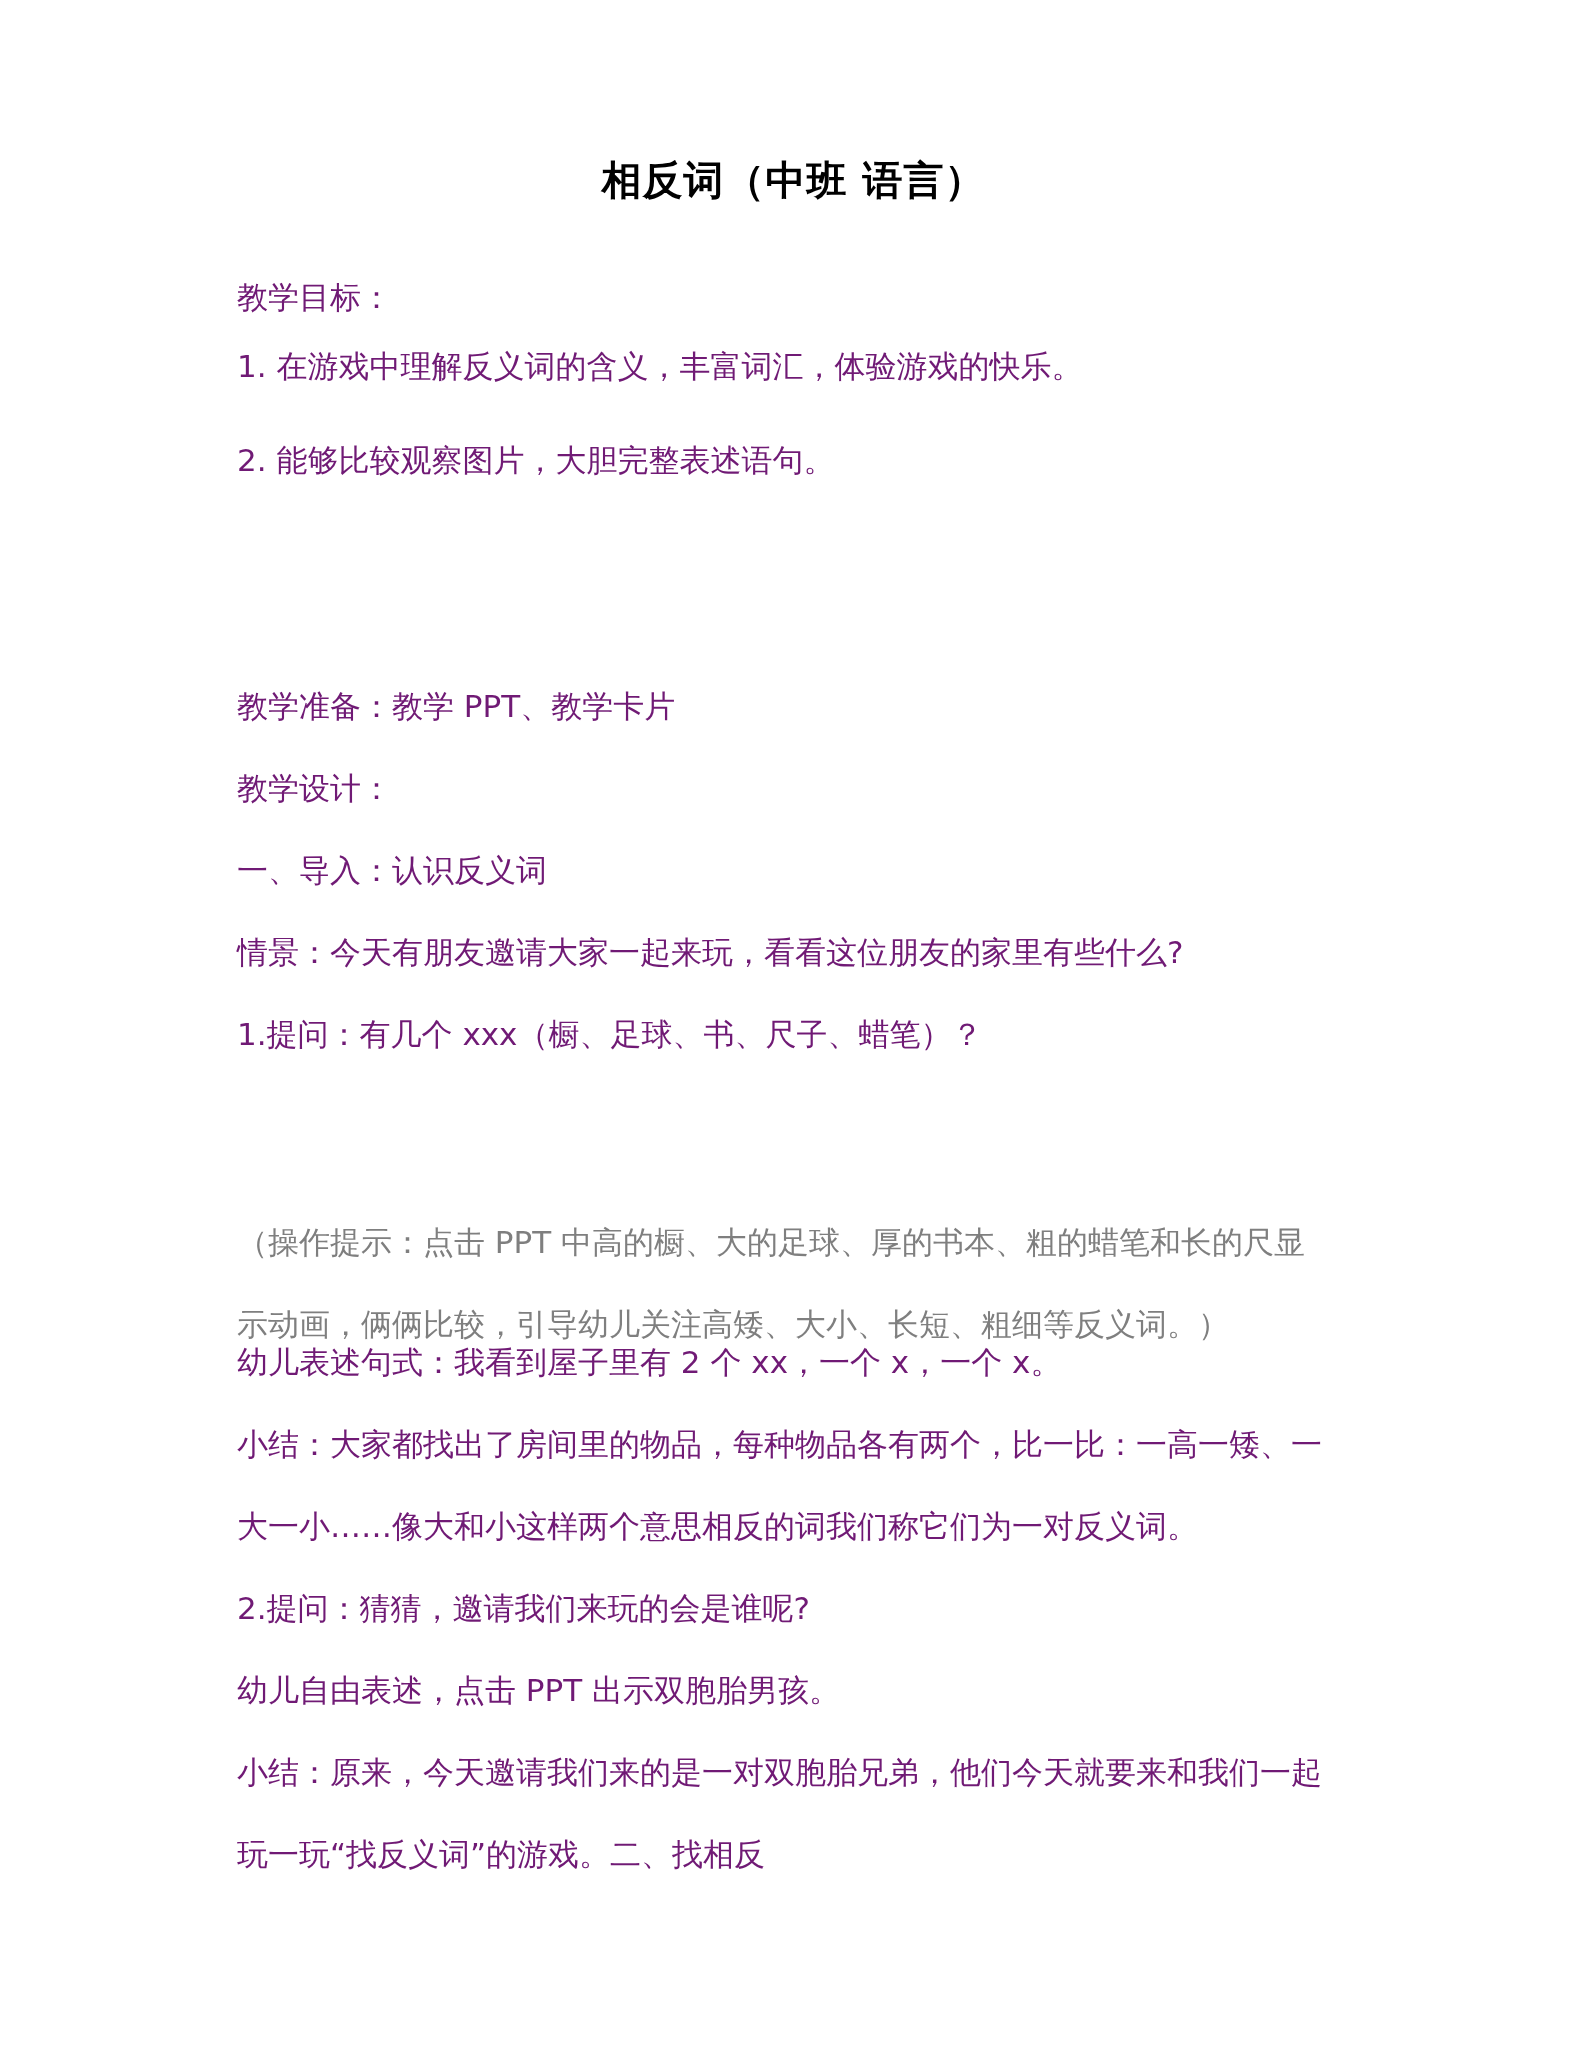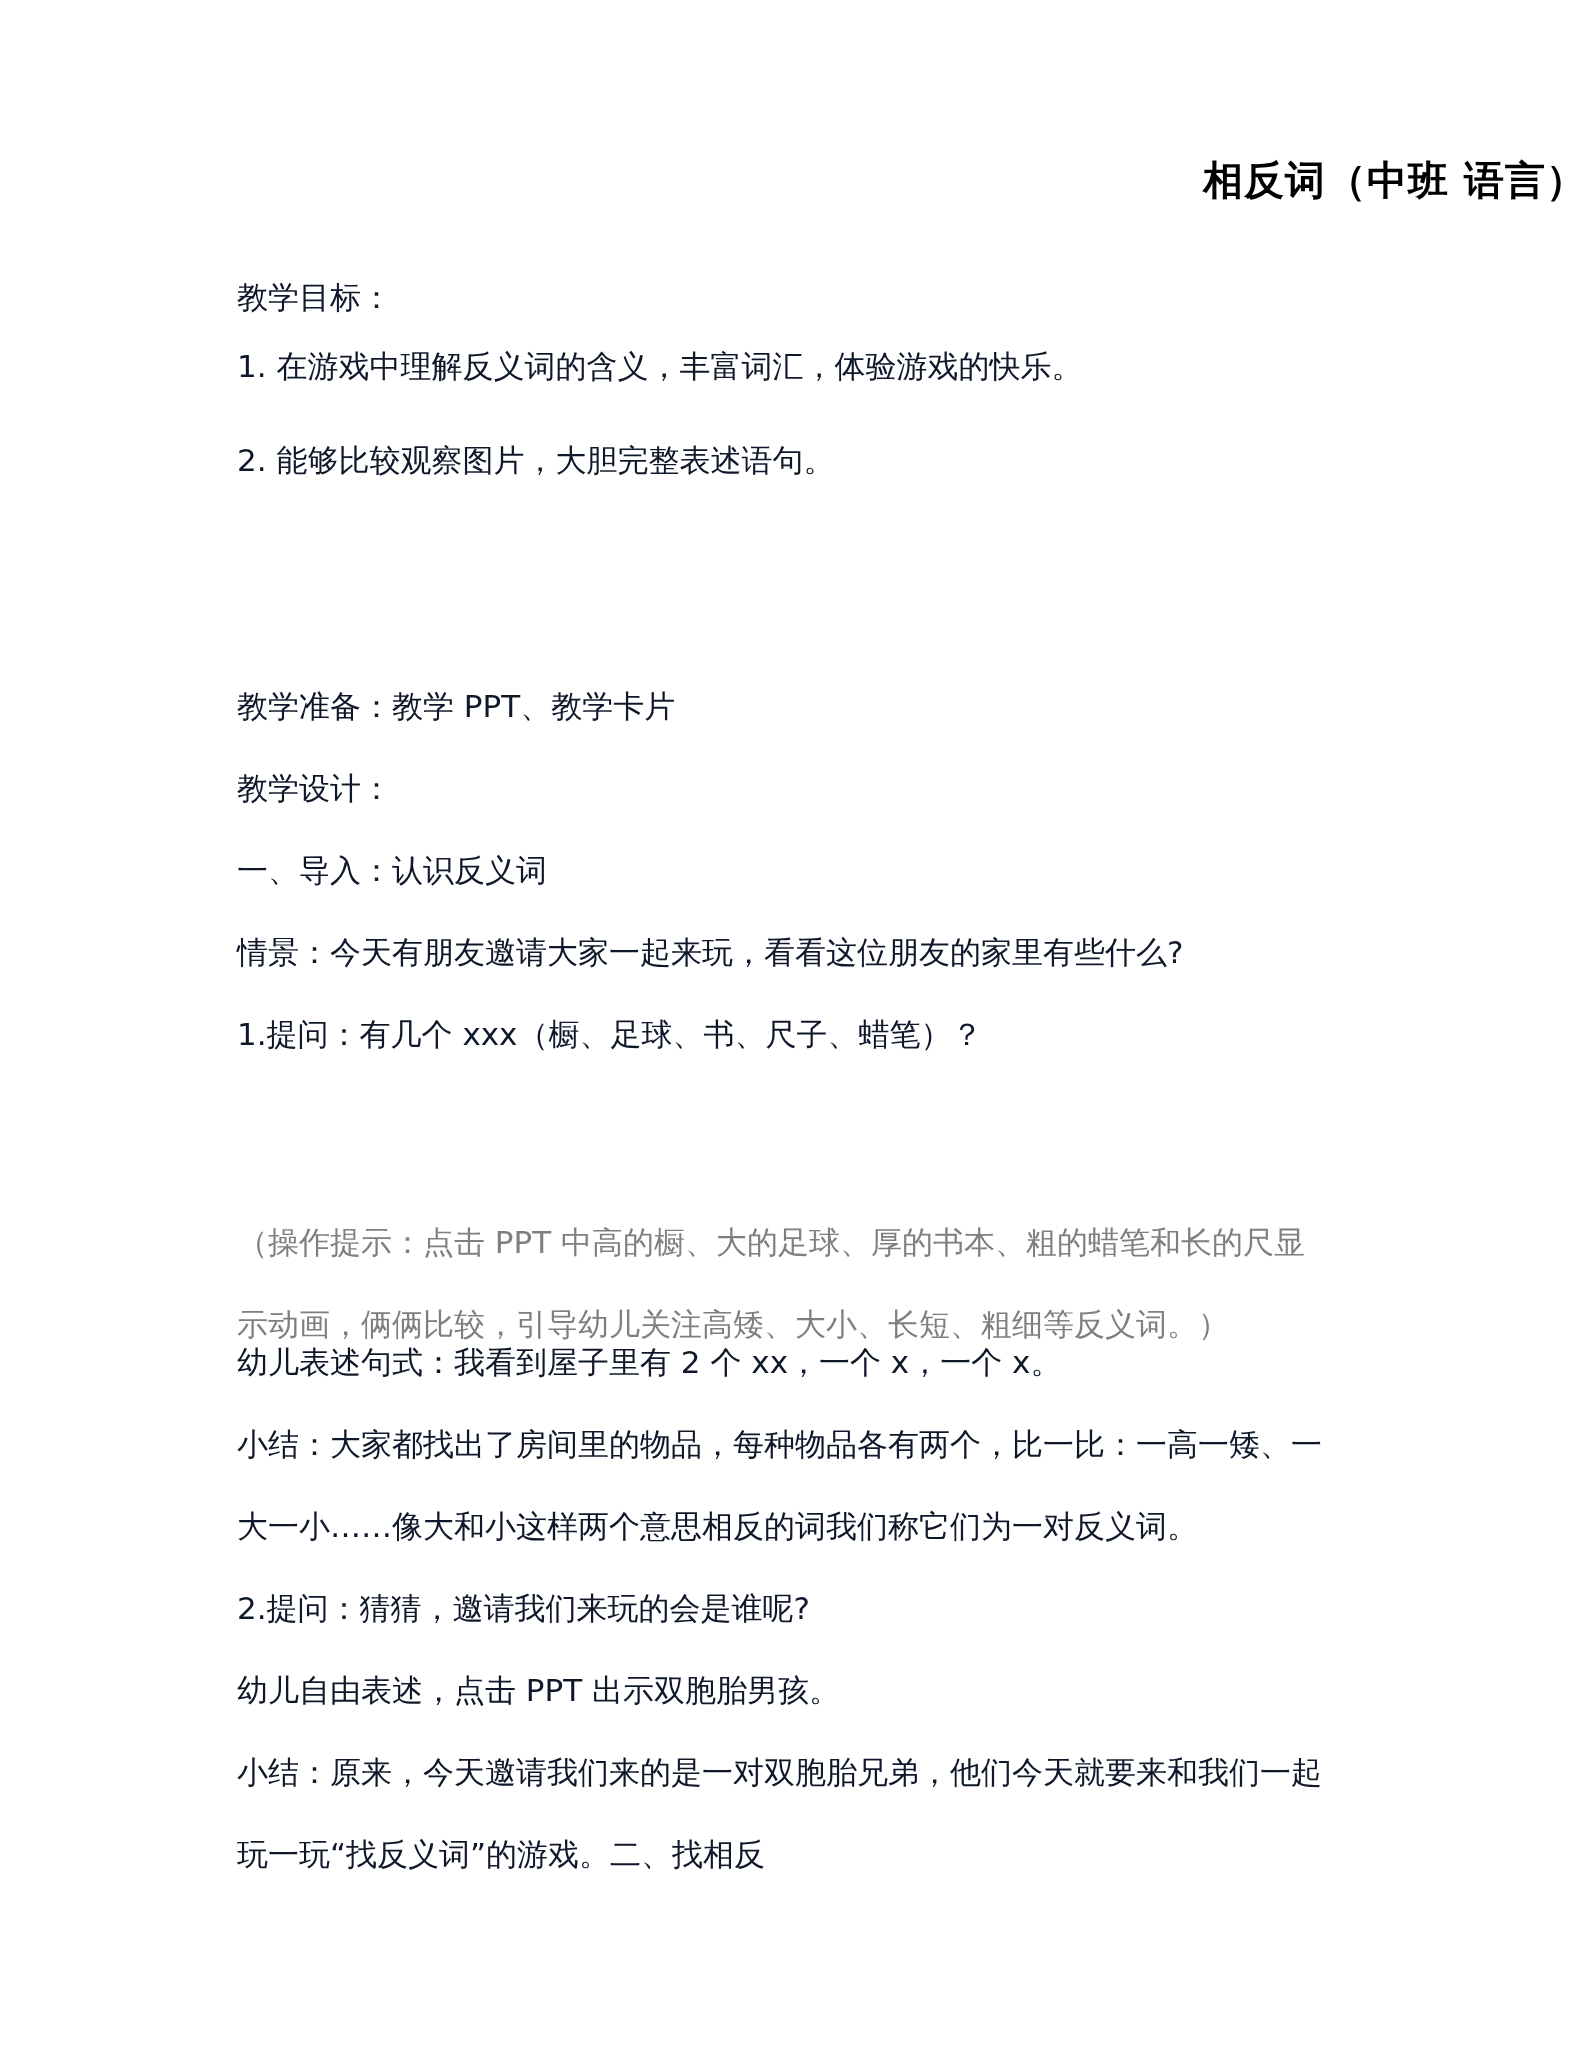--- a/index.html
+++ b/index.html
@@ -21,34 +21,34 @@
       top: 0;
       width: 1587px;
       height: 2055px;
       background: #ffffff;
     }
     .title {
       position: absolute;
       left: 0;
       width: 1587px;
       top: 152px;
-      text-align: right;
+      text-align: center;
       font-size: 40px;
       font-weight: bold;
       letter-spacing: 1px;
       line-height: 56px;
       color: #000000;
     }
     .line {
       position: absolute;
       left: 237px;
       font-size: 31px;
       line-height: 44px;
       white-space: nowrap;
-      color: #0f172a;
+      color: #701a75;
     }
     .line.hint {
       color: #7f7f7f;
       margin-top: 44px;
     }
   </style>
 </head>
 <body>
 
 <div class="page">

